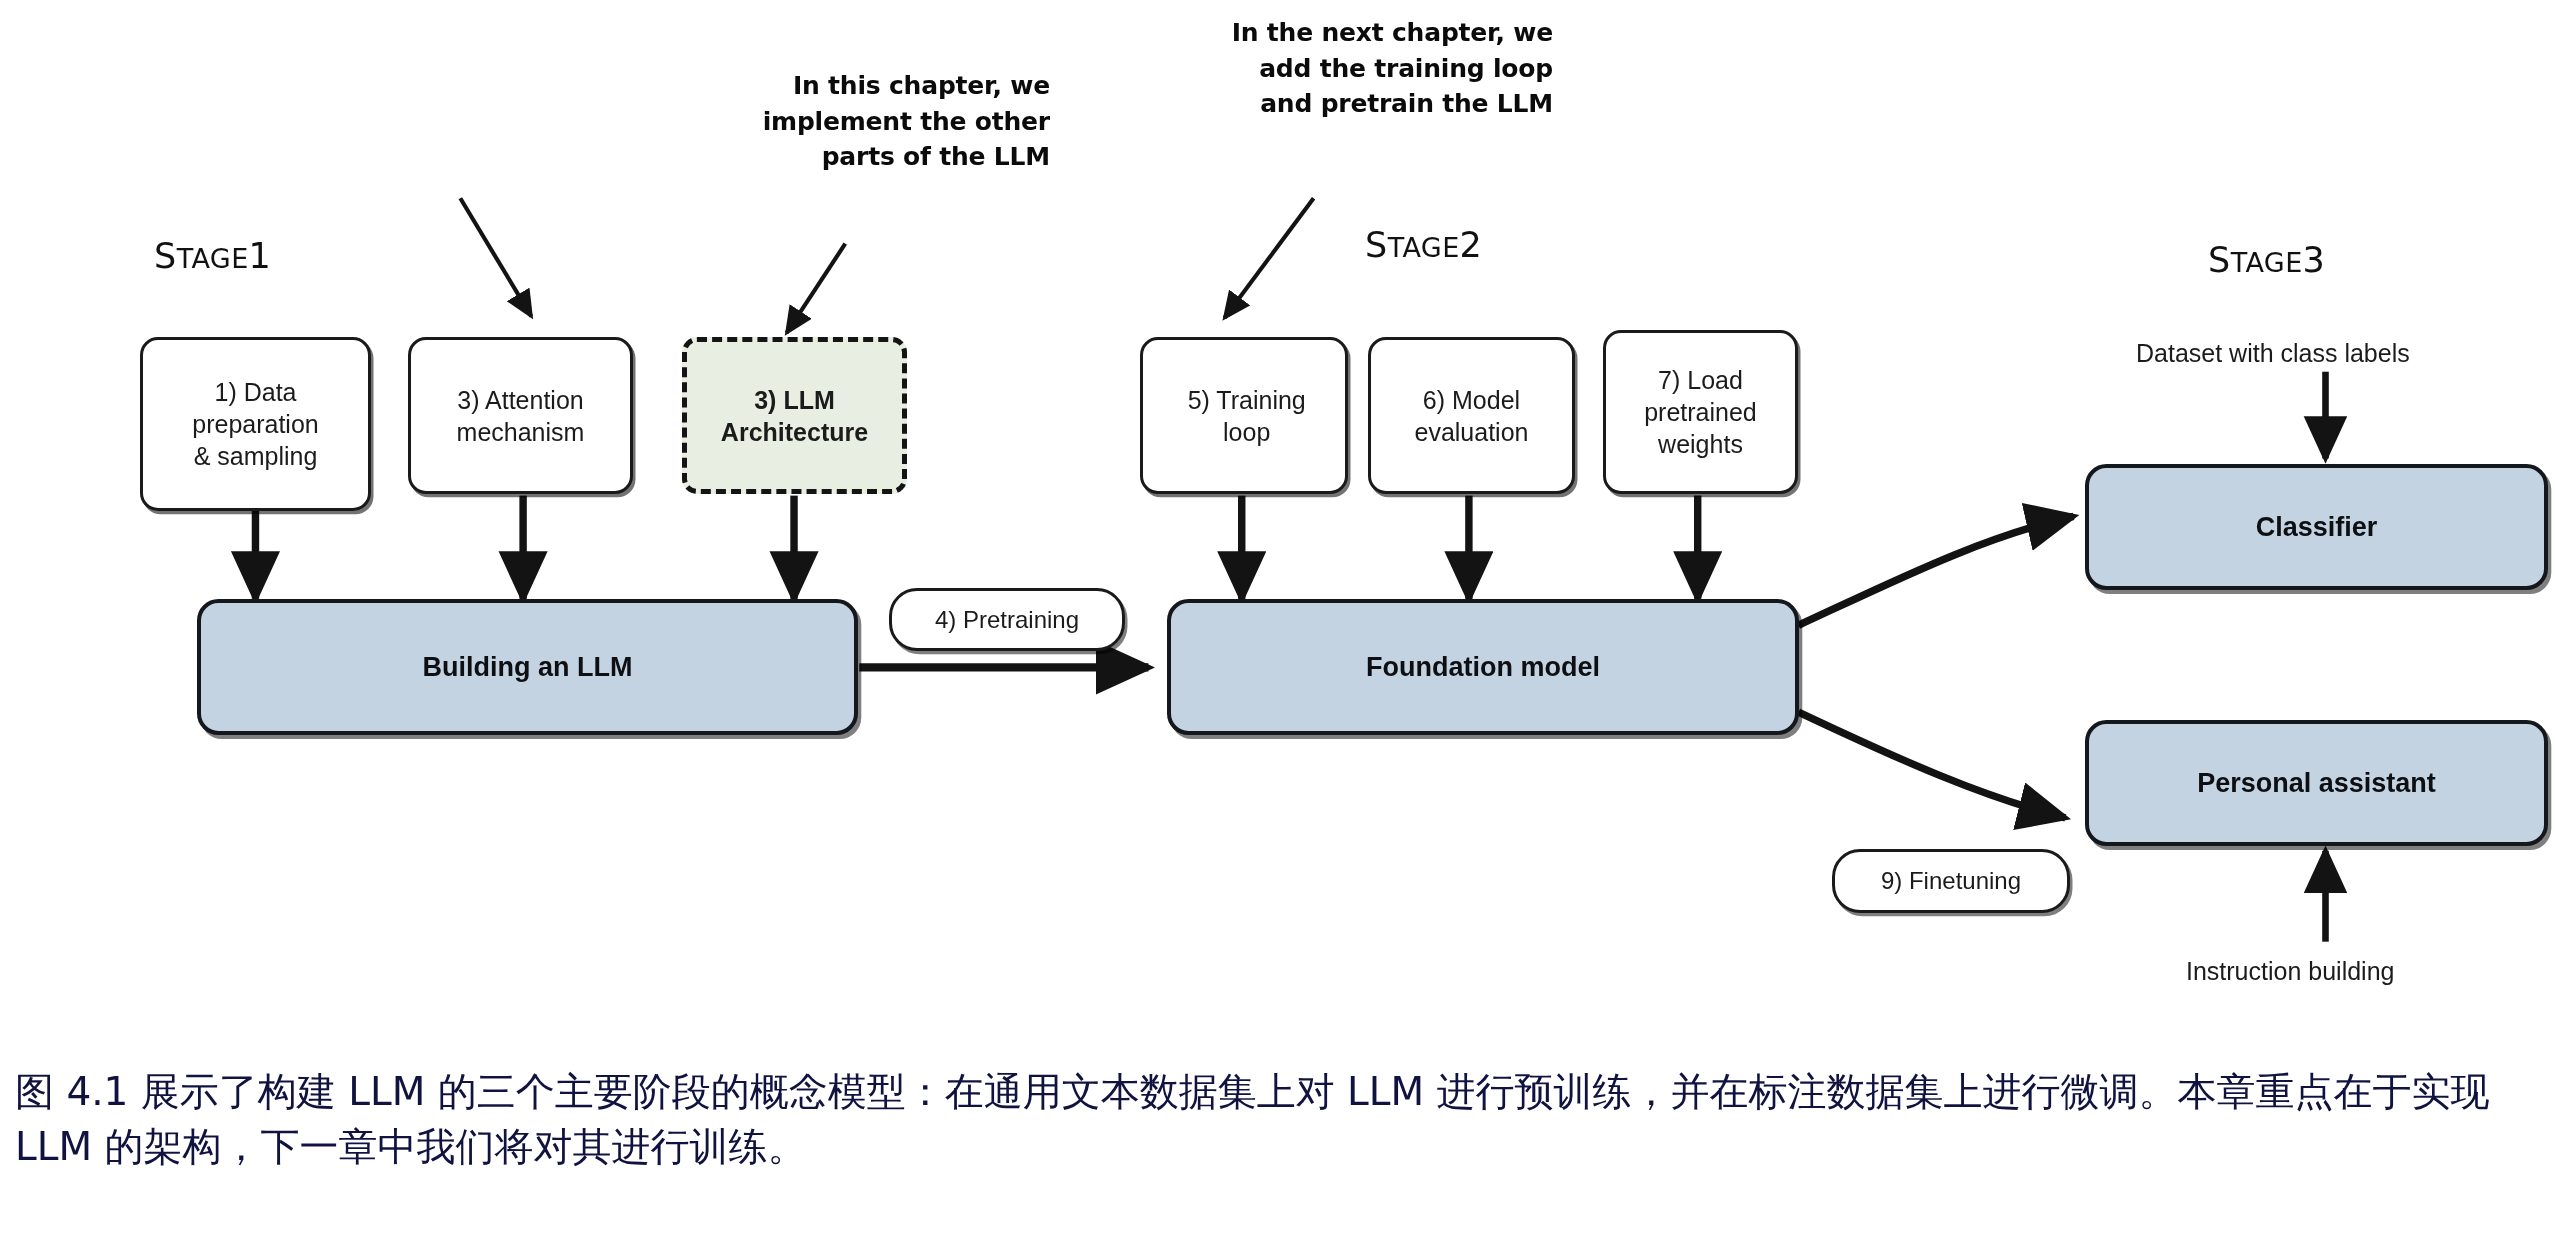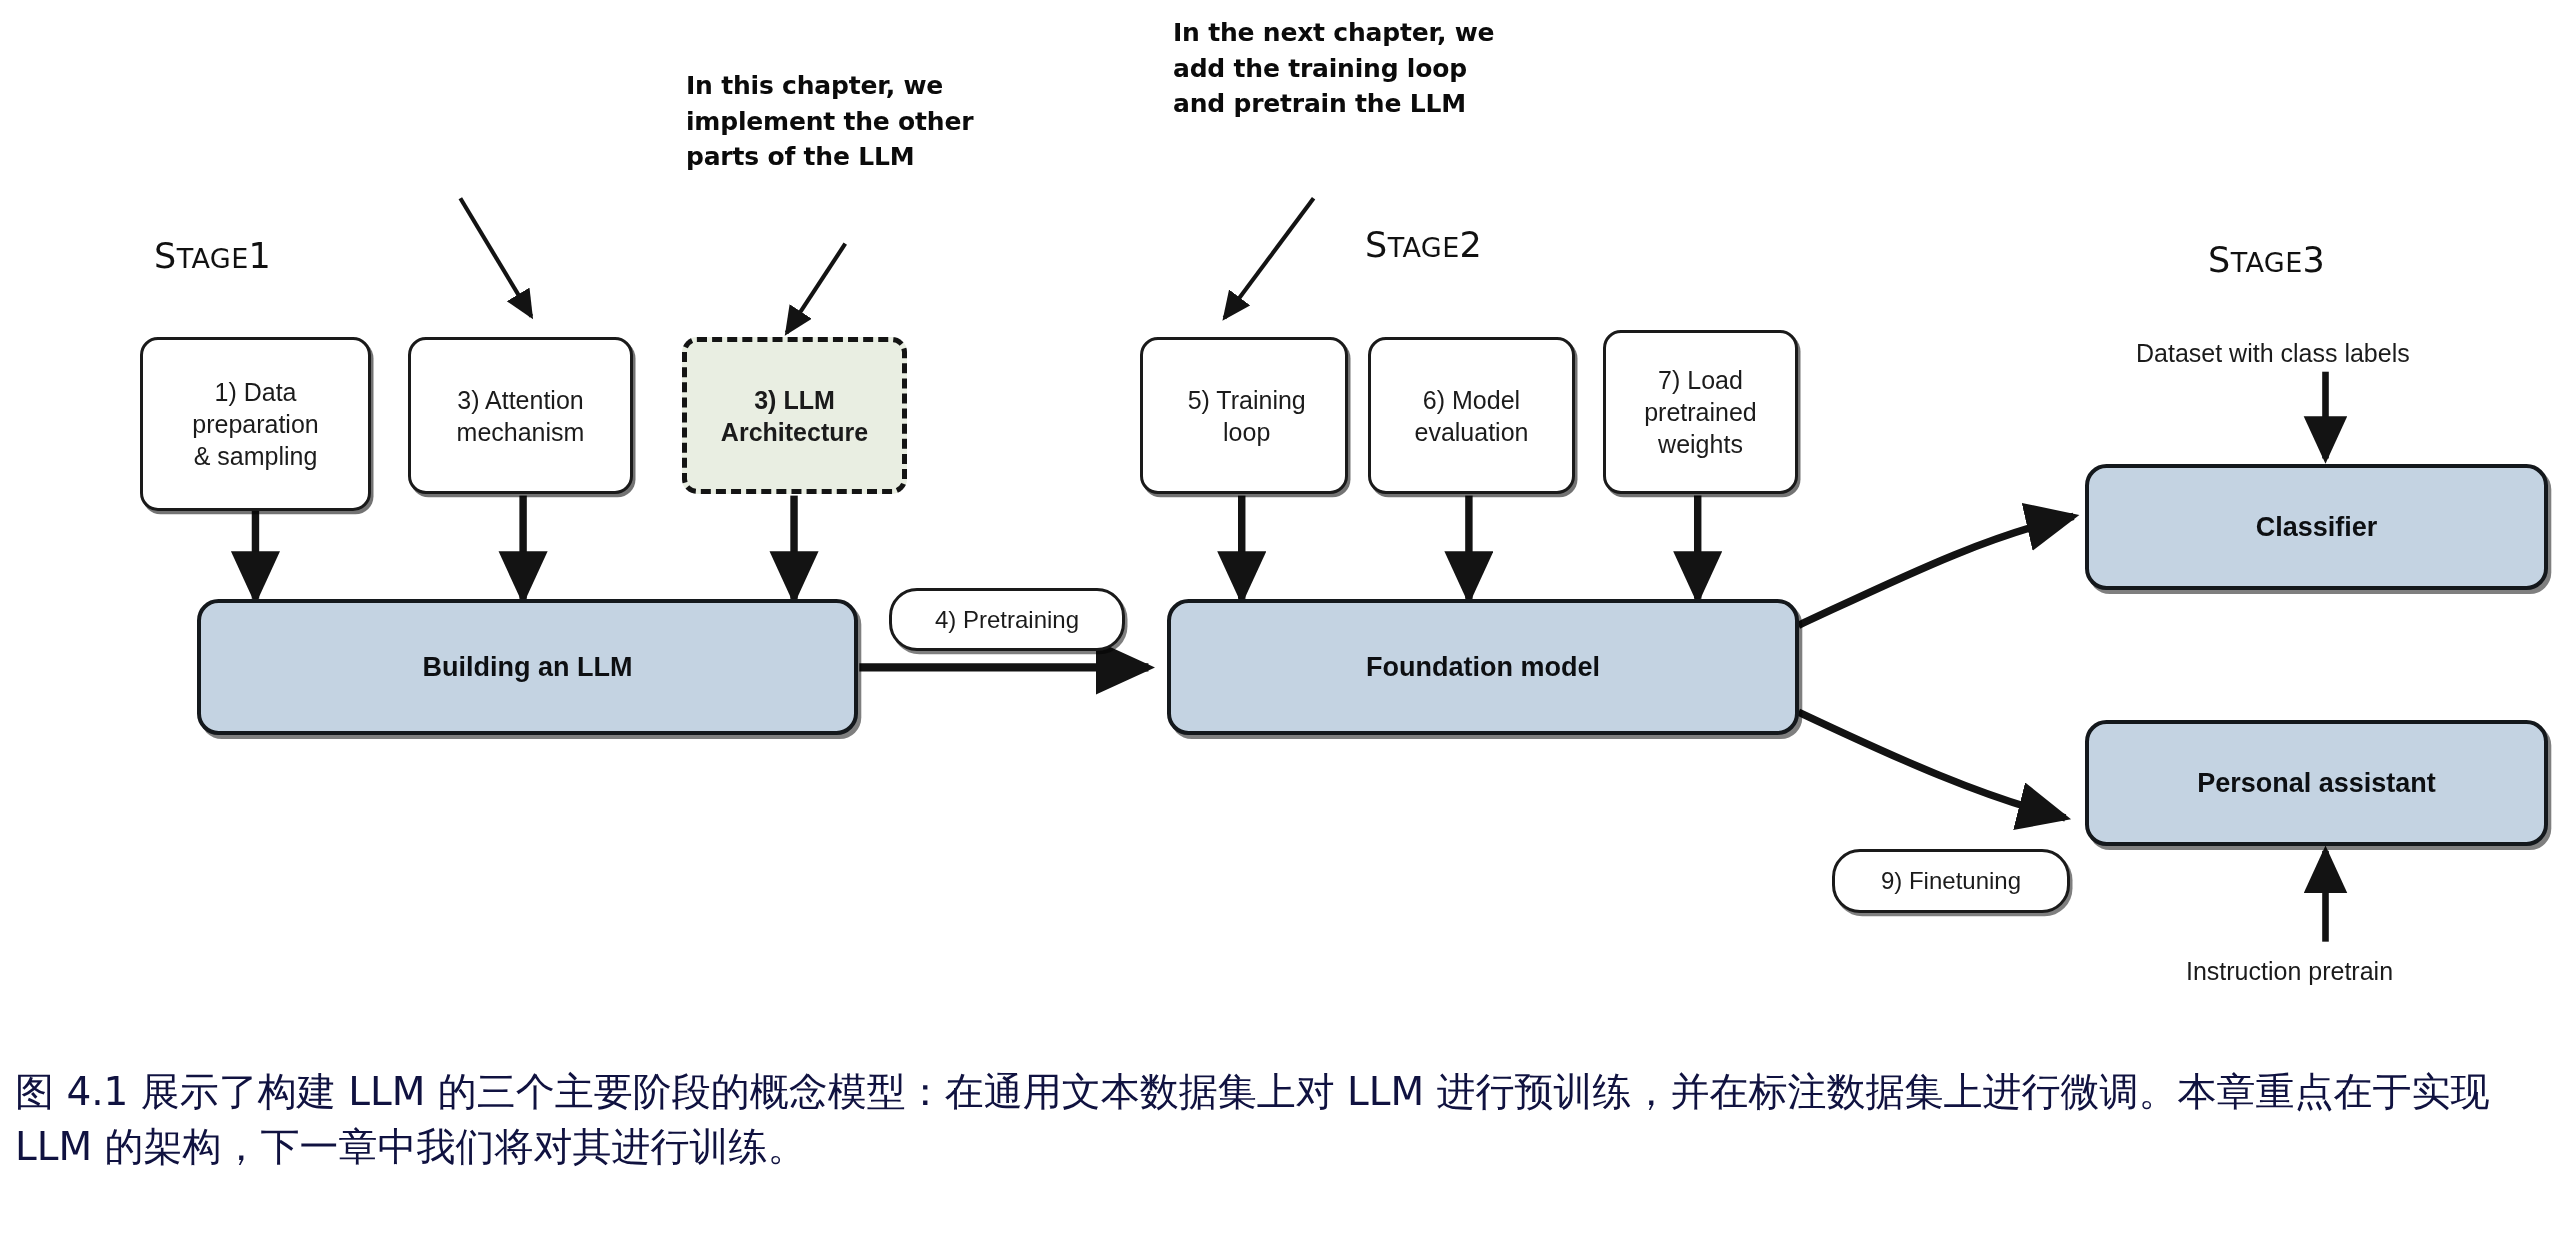--- a/index.html
+++ b/index.html
@@ -13,21 +13,21 @@
   #canvas { position: absolute; inset: 0; }
 
   
   .annot {
     position: absolute;
     font-family: "DejaVu Sans", sans-serif;
     font-weight: bold;
     font-size: 25px;
     line-height: 1.42;
     color: #0b0b0b;
-    text-align: left;
+    text-align: right;
     letter-spacing: -0.2px;
     white-space: pre-line;
   }
 
   
   .stage {
     position: absolute;
     font-family: "DejaVu Sans", sans-serif;
     font-weight: normal;
     color: #111;
@@ -223,18 +223,18 @@
 
   <div class="bigbox" style="left:2085px; top:720px; width:463px; height:126px;">Personal assistant</div>
 
   <div class="pill" style="left:889px; top:588px; width:236px; height:63px;">4) Pretraining</div>
 
 
   <div class="pill" style="left:1832px; top:849px; width:238px; height:64px;">9) Finetuning</div>
 
   <div class="caption-small" style="left:2136px; top:339px;">Dataset with class labels</div>
 
-  <div class="caption-small" style="left:2186px; top:957px;">Instruction pretrain</div>
+  <div class="caption-small" style="left:2186px; top:957px;">Instruction building</div>
 
   <div id="figure-caption">图 4.1 展示了构建 LLM 的三个主要阶段的概念模型：在通用文本数据集上对 LLM 进行预训练，并在标注数据集上进行微调。本章重点在于实现 LLM 的架构，下一章中我们将对其进行训练。</div>
 
 </div>
 
 
 </body></html>

